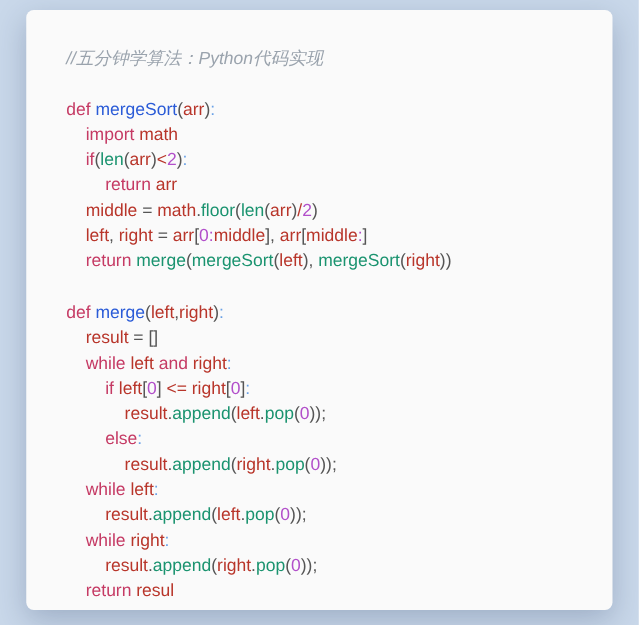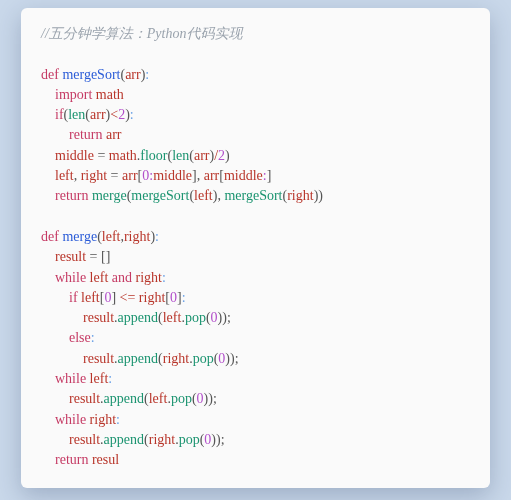--- a/index.html
+++ b/index.html
@@ -15,21 +15,21 @@
     position:absolute;
     left:21px;top:8px;
     width:469px;height:480px;
     background:#fafafa;
     border-radius:6px;
     box-shadow:0 8px 24px rgba(30,50,90,.25);
     padding:16px 0 0 20px;
     box-sizing:border-box;
     overflow:hidden;
   }
-  pre{margin:0;white-space:pre;font-family:Liberation Serif, serif}
+  pre{margin:12px;white-space:pre;font-family:Liberation Sans, sans-serif}
   .cmt{color:#9aa3ad;font-style:italic}
   .kw{color:#c53a64}   
   .fn{color:#2a5bd7}   
   .va{color:#b8352a}   
   .bi{color:#1a936f}   
   .nu{color:#b24fca}   
   .op{color:#b8352a}   
   .pn{color:#555}      
   .co{color:#6aa1e6}   
 </style>

